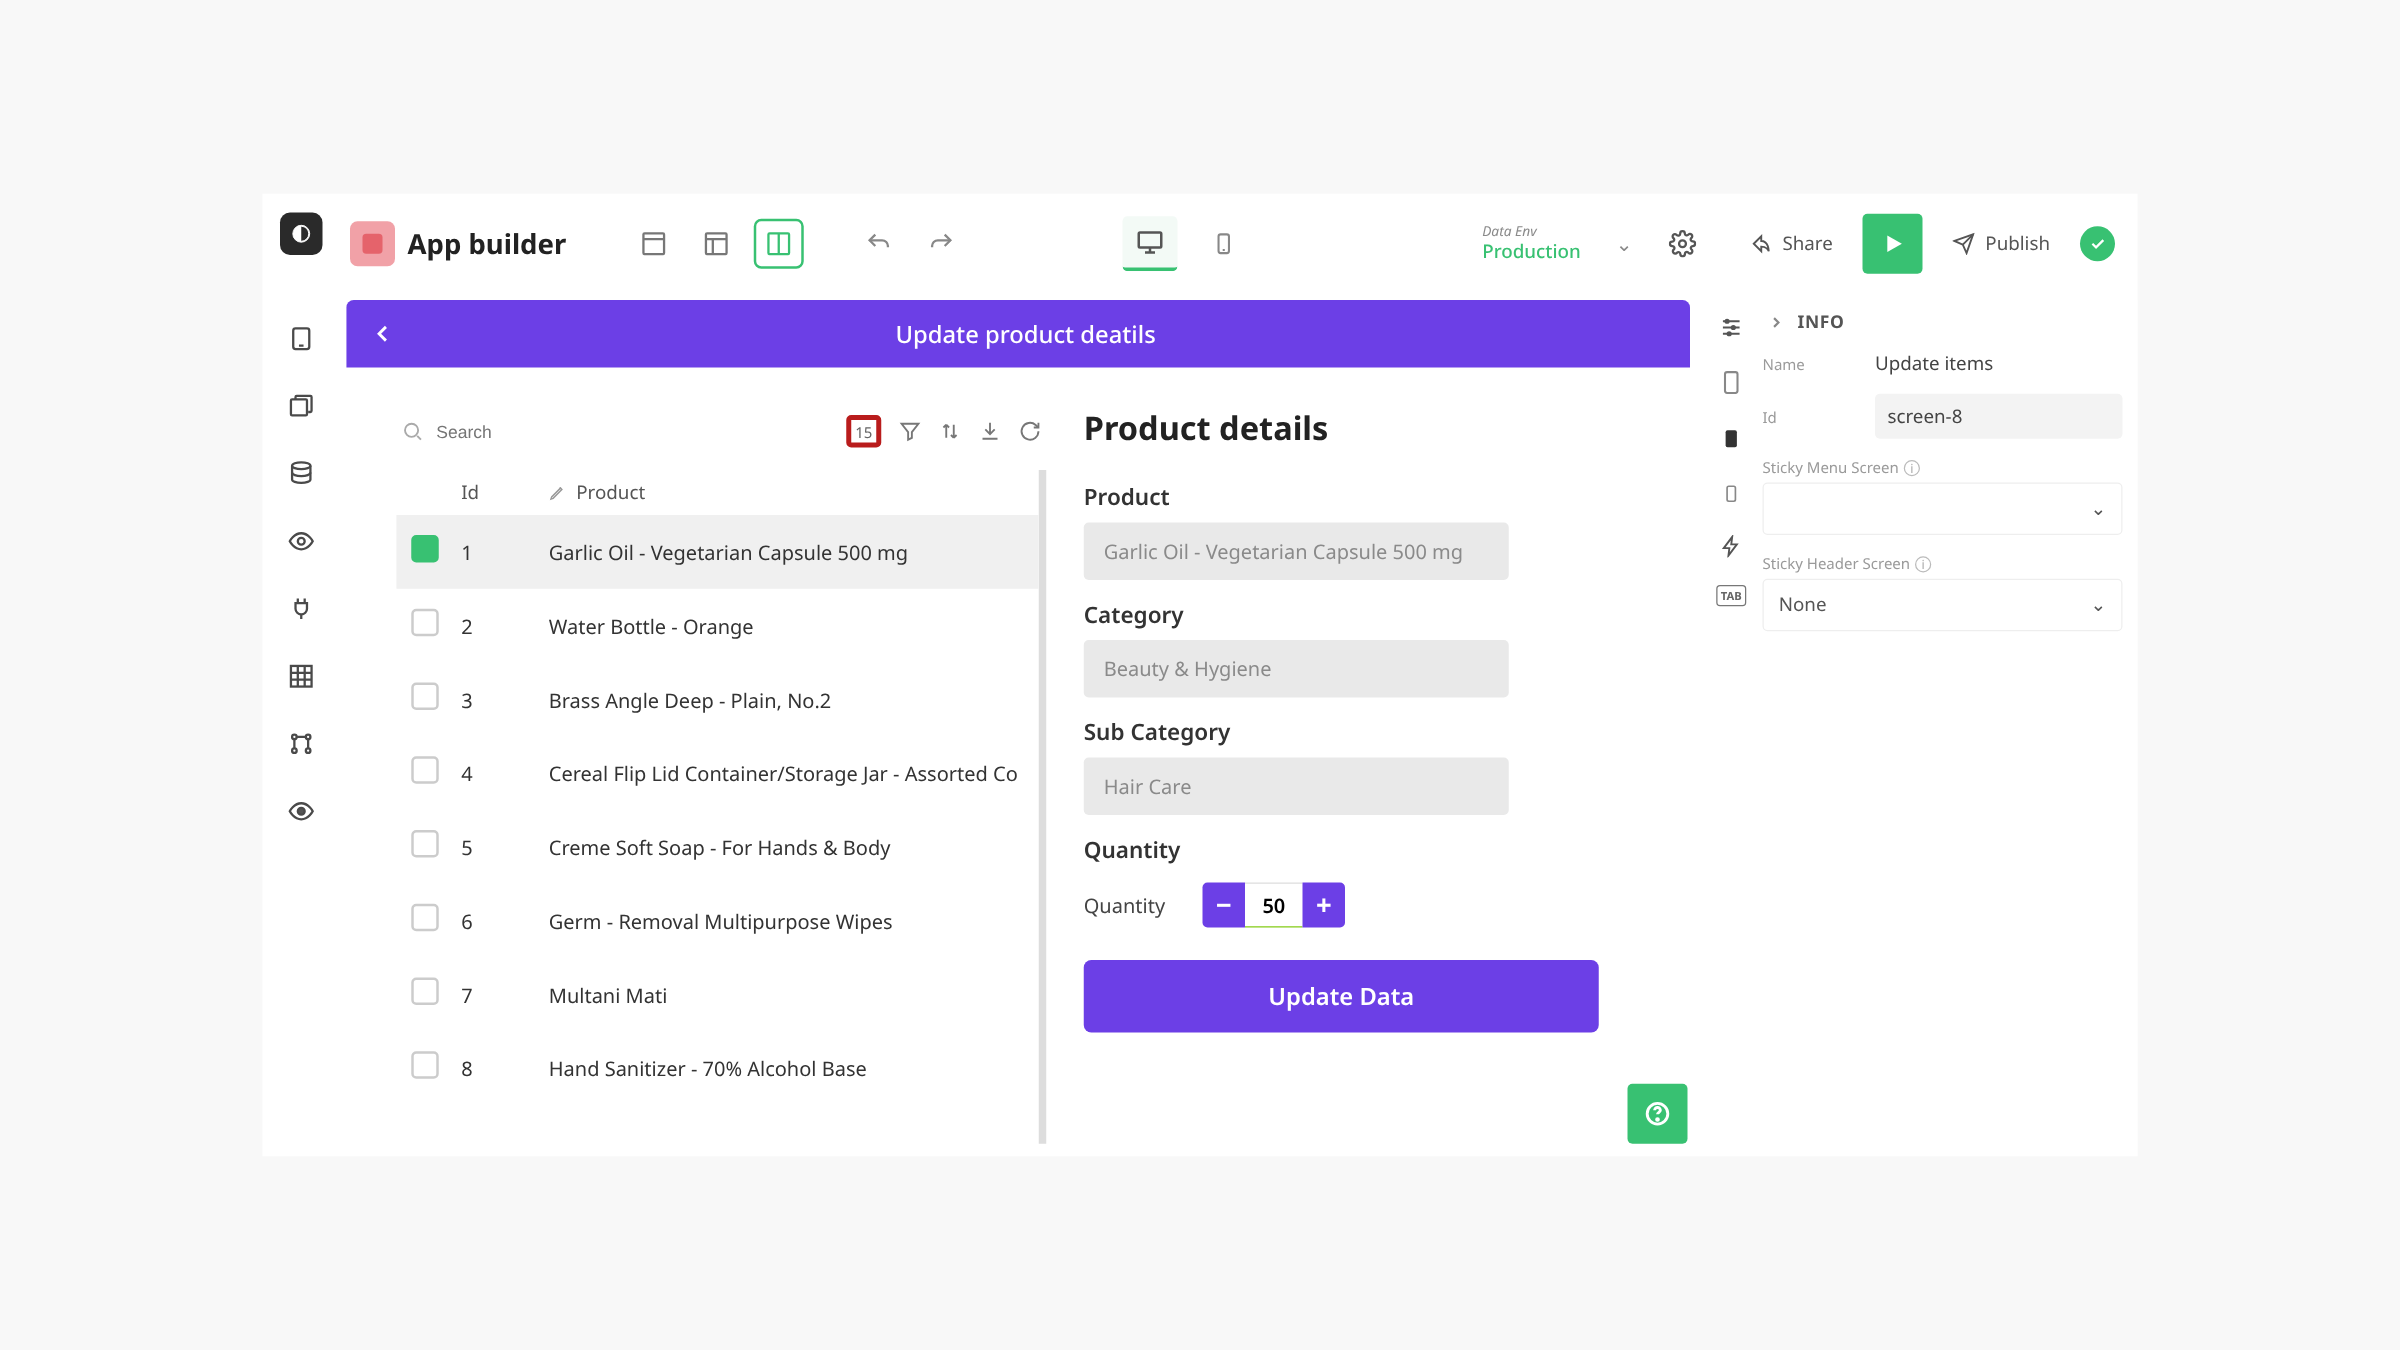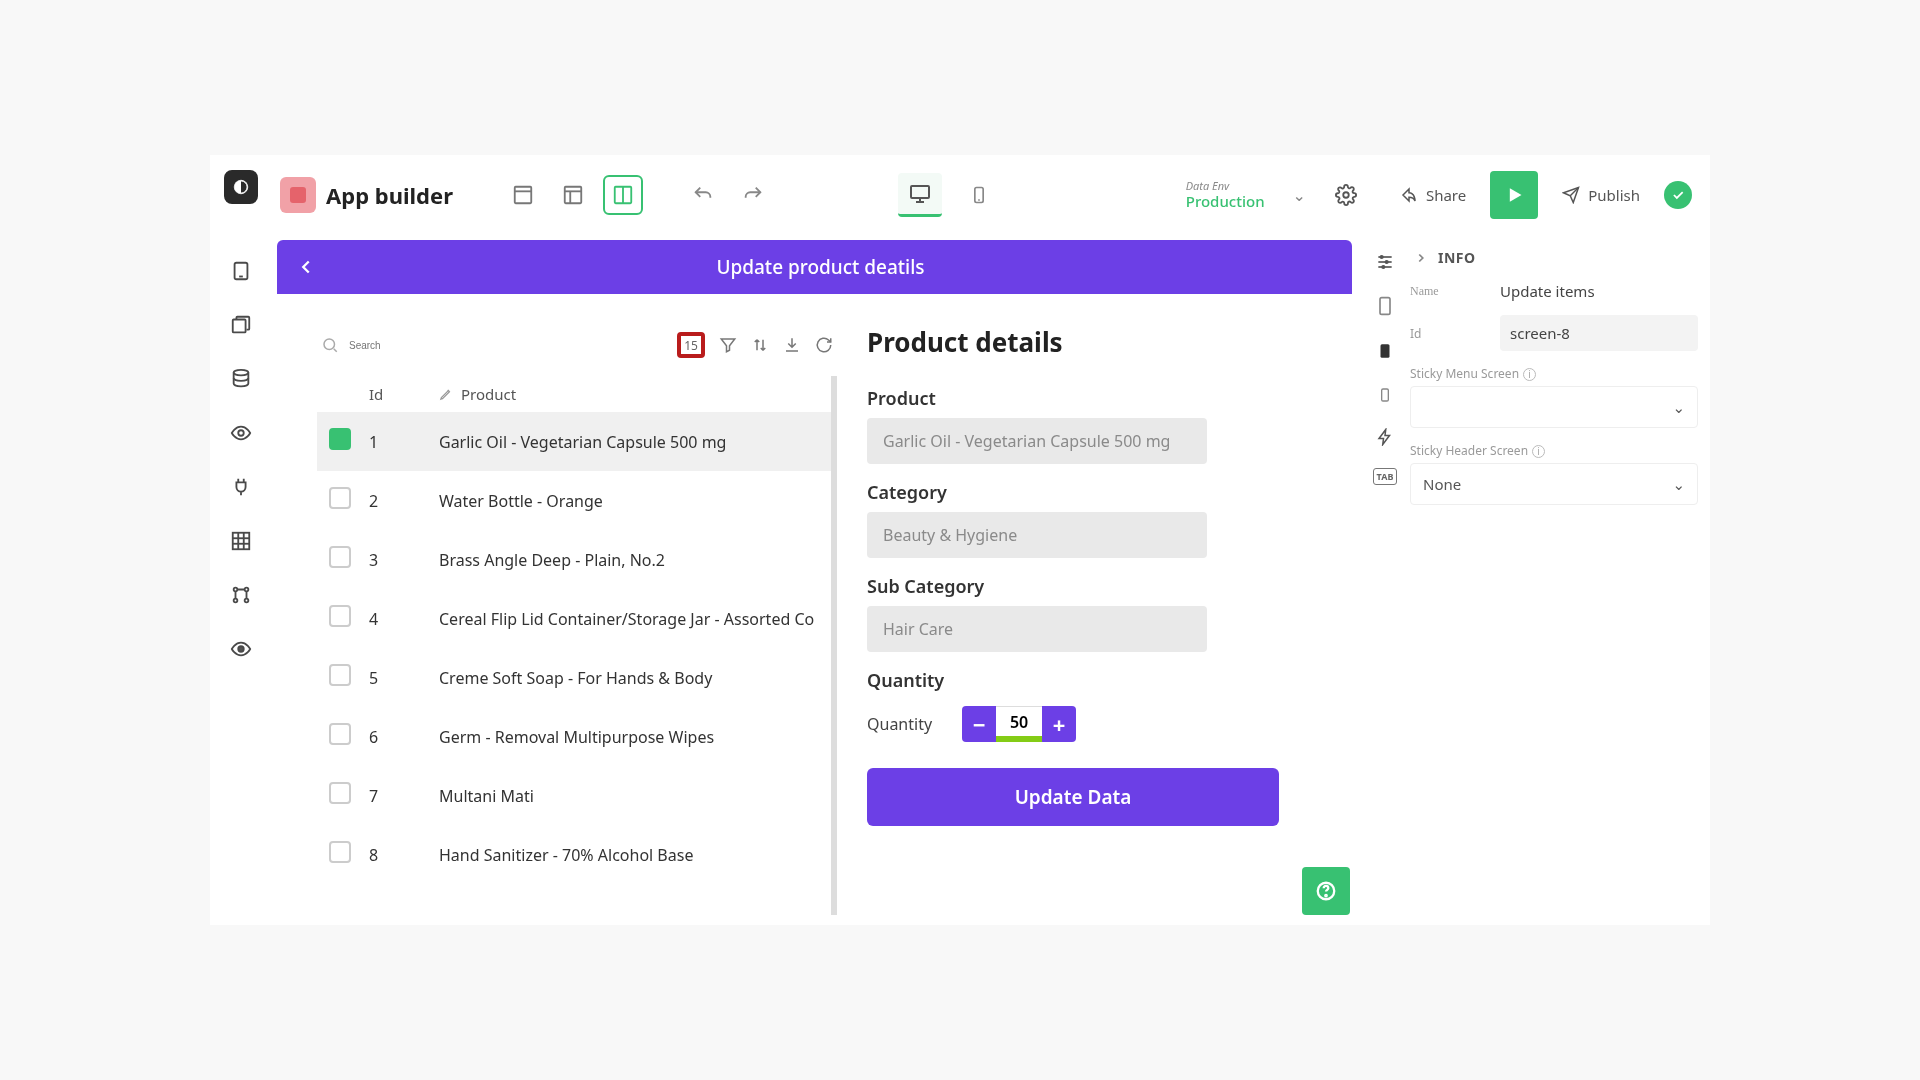--- a/index.html
+++ b/index.html
@@ -112,21 +112,21 @@
       padding: 0 18px;
     }
     .app-header .back { cursor:pointer; margin-right: 20px;}
     .app-header .ttl { flex:1; text-align:center; font-size:19px; font-weight:500; padding-right:30px;}
 
     .app-body { flex:1; display:flex; padding: 30px 40px 10px 40px; gap: 30px; overflow:hidden;}
 
     .list-pane { width: 520px; display:flex; flex-direction:column;}
     .list-tools { display:flex; align-items:center; gap:14px; padding: 8px 4px 18px 4px;}
     .search-wrap { display:flex;align-items:center;gap:10px; flex:1;}
-    .search-wrap input { border:none; outline:none; font-size:10px; color:#aaa; width:130px; background:transparent;}
+    .search-wrap input { border:none; outline:none; font-size:14px; color:#aaa; width:130px; background:transparent;}
     .count-box { width:28px;height:26px;border:4px solid #b91c1c;border-radius:4px;display:flex;align-items:center;justify-content:center;font-size:12px;color:#666;}
     .tool-ic { cursor:pointer; color:#666;}
 
     .tbl { flex:1; overflow-y:auto; border-right: 6px solid #ddd;}
     .tbl-head { display:flex; padding: 8px 12px; color:#555; font-size:15px;}
     .tbl-head .c-check{width:40px;}
     .tbl-head .c-id{width:70px;}
     .tbl-head .c-prod{flex:1; display:flex;align-items:center;gap:8px;}
     .tbl-row { display:flex; align-items:center; padding: 16px 12px; font-size:16px; color:#333;}
     .tbl-row.sel { background:#f0f0f0;}
@@ -138,21 +138,21 @@
 
     .detail-pane { flex:1; display:flex; flex-direction:column; gap: 8px; max-width:400px;}
     .detail-title { font-size:26px; font-weight:700; color:#222; margin-bottom:10px;}
     .fld-label { font-size:18px; color:#333; font-weight:600; margin-top:8px;}
     .fld-box { background:#e9e9e9; color:#8a8a8a; padding:12px 16px; border-radius:4px; font-size:16px; width:340px;}
     .qty-row { display:flex;align-items:center;gap:30px; margin-top:6px;}
     .stepper { display:flex;align-items:center;}
     .step-btn{width:34px;height:36px;background:#6c3fe6;color:#fff;font-size:22px;font-weight:700;display:flex;align-items:center;justify-content:center;cursor:pointer;}
     .step-btn.l{border-radius:4px 0 0 4px;}
     .step-btn.r{border-radius:0 4px 4px 0;}
-    .step-val{width:46px;height:36px;display:flex;align-items:center;justify-content:center;background:#fff;border-top:1px solid #ddd;border-bottom:6px solid #84cc16;font-size:16px;font-weight:600;}
+    .step-val{width:46px;height:36px;display:flex;align-items:center;justify-content:center;background:#fff;border-top:1px solid #ddd;border-bottom:1px solid #84cc16;font-size:16px;font-weight:600;}
     .update-btn { margin-top:18px; background:#6c3fe6;color:#fff;padding:16px;text-align:center;border-radius:6px;font-size:19px;font-weight:600;cursor:pointer; width:412px;}
 
     .right-panel {
       width: 350px;
       background:#fff;
       display:flex;
       position:relative;
     }
     .rp-rail { width:50px; display:flex; flex-direction:column; align-items:center; gap:22px; padding-top:12px;}
     .rp-rail .ic{cursor:pointer;color:#555;}
@@ -509,21 +509,21 @@
         </div>
         <div class="rp-body">
           <div class="rp-head">
             <svg width="14" height="14" viewBox="0 0 24 24" fill="none" stroke="#888" stroke-width="3">
                 <path d="M9 6l6 6-6 6"></path>
               </svg>
             <span class="lbl">INFO</span>
           </div>
 
           <div class="prop-row" style="display:flex;align-items:center;gap:20px;">
-            <div class="prop-label" style="width:70px;margin:0;font-family:Liberation Serif, serif;">Name</div>
+            <div class="prop-label" style="width:70px;margin:0;">Name</div>
             <div class="prop-val">Update items</div>
           </div>
 
           <div class="prop-row" style="display:flex;align-items:center;gap:20px;">
             <div class="prop-label" style="width:70px;margin:0;">Id</div>
             <div class="prop-val box" style="flex:1;">screen-8</div>
           </div>
 
           <div class="prop-row">
             <div class="prop-label">

